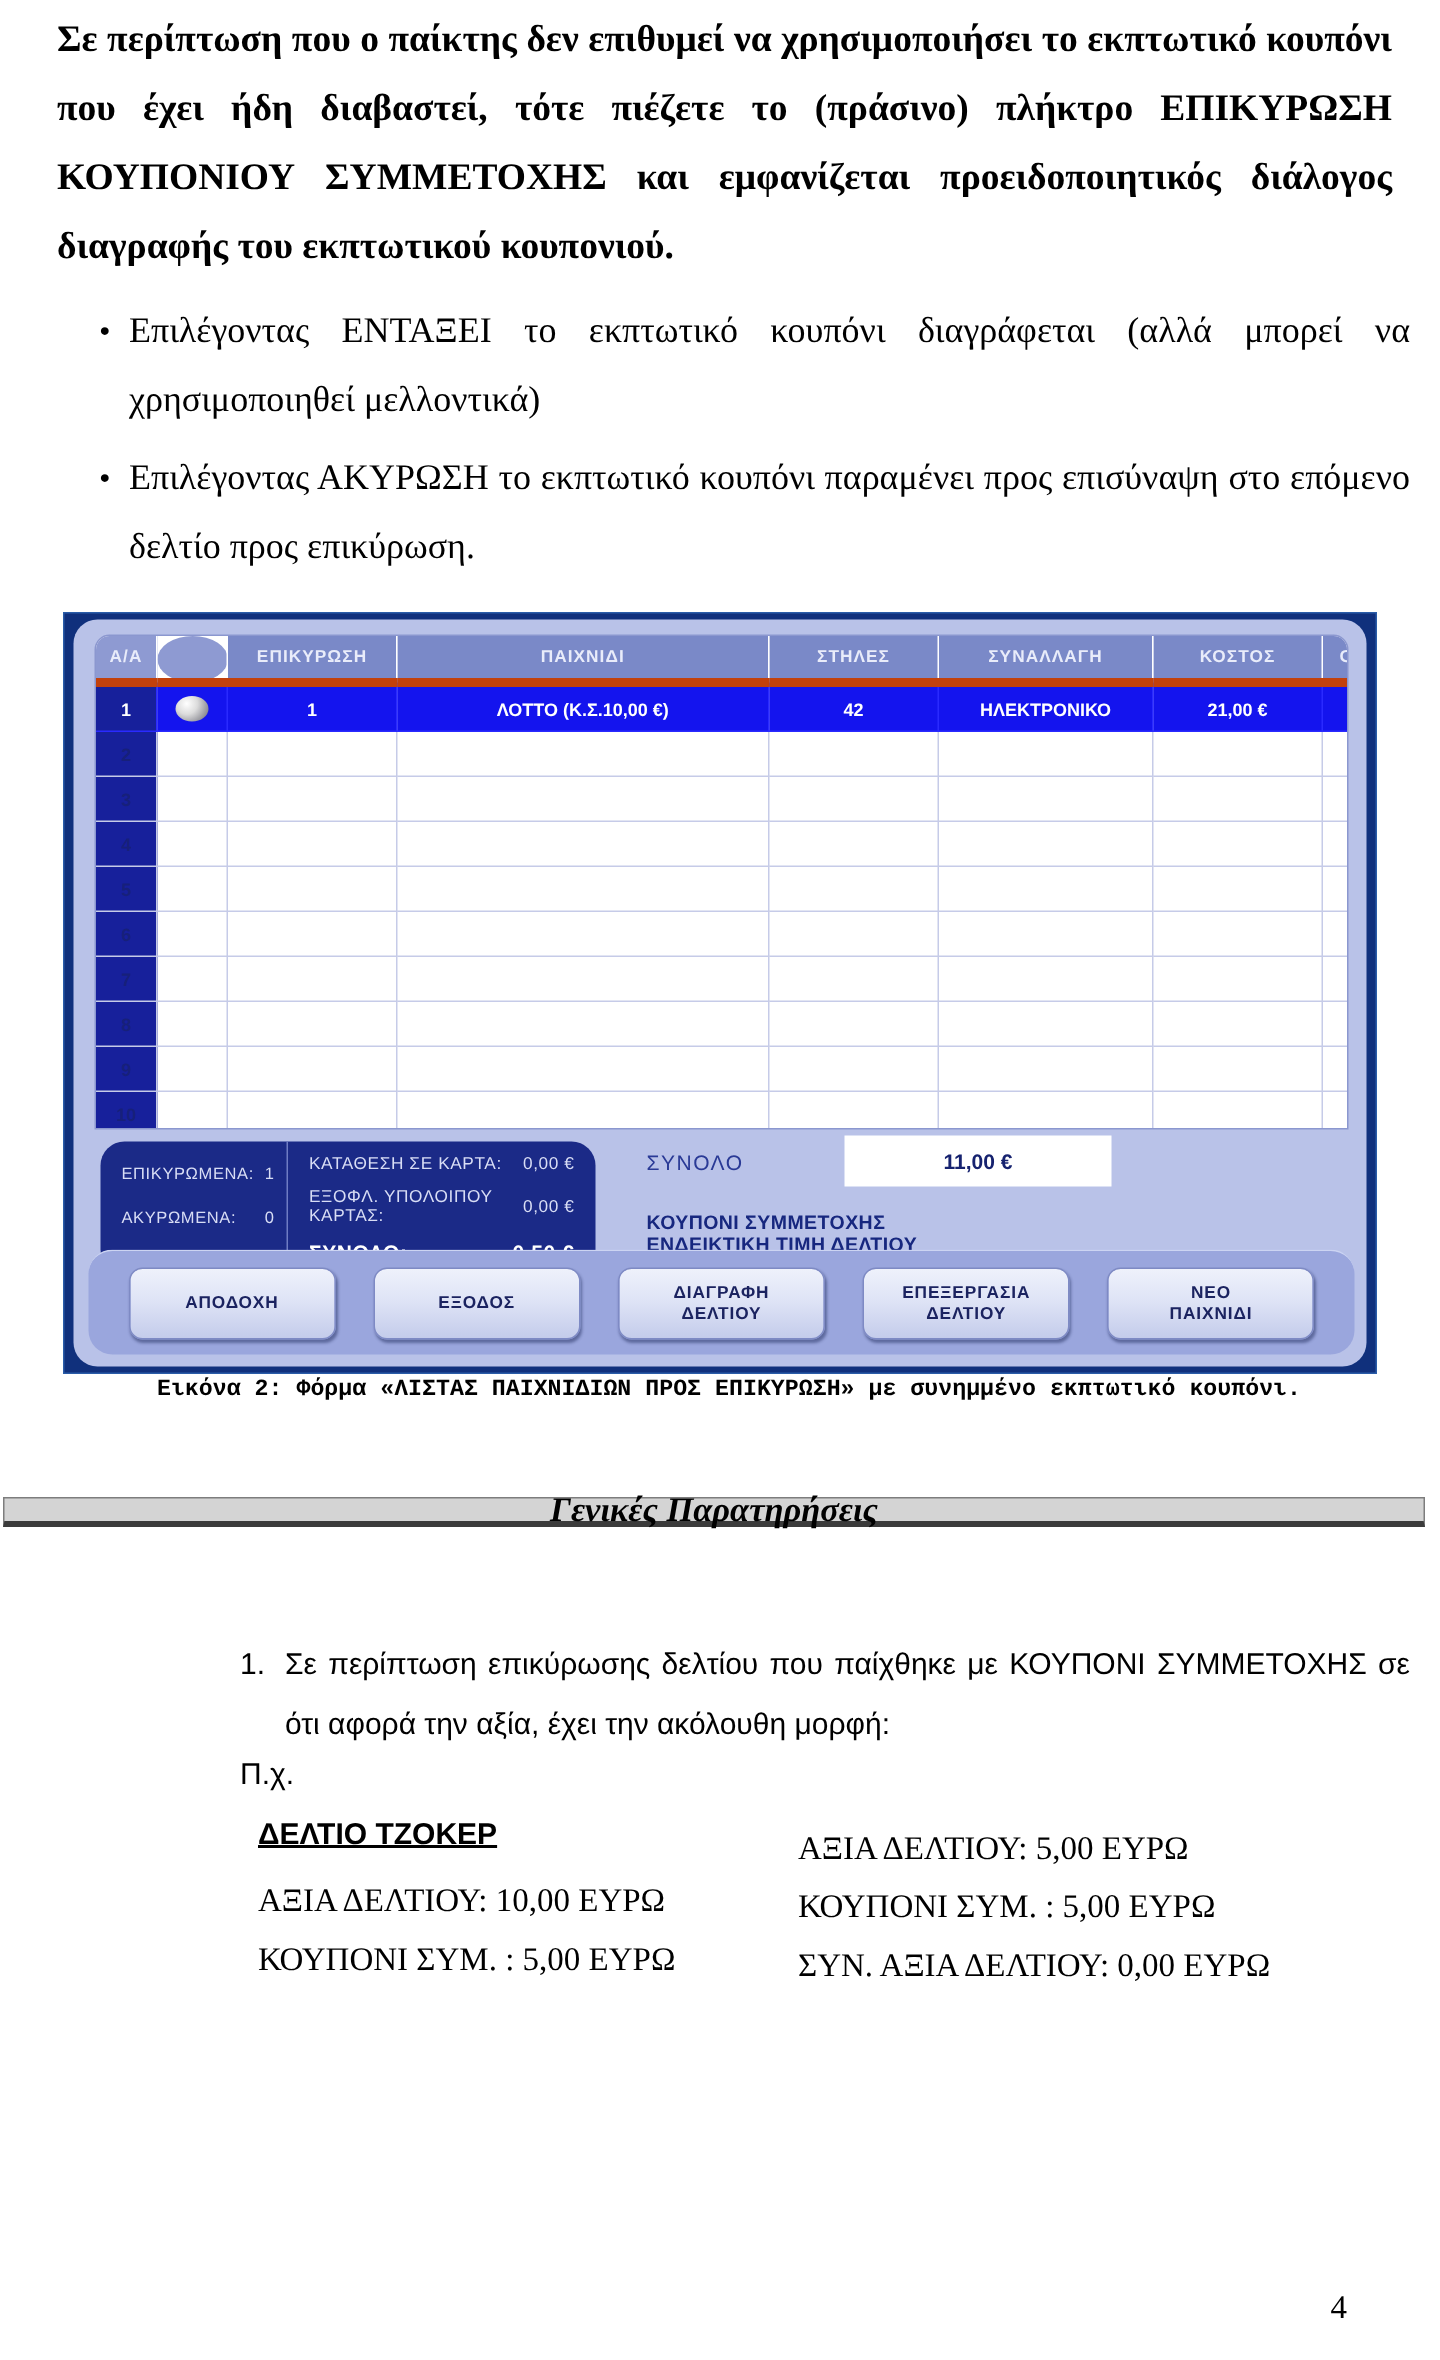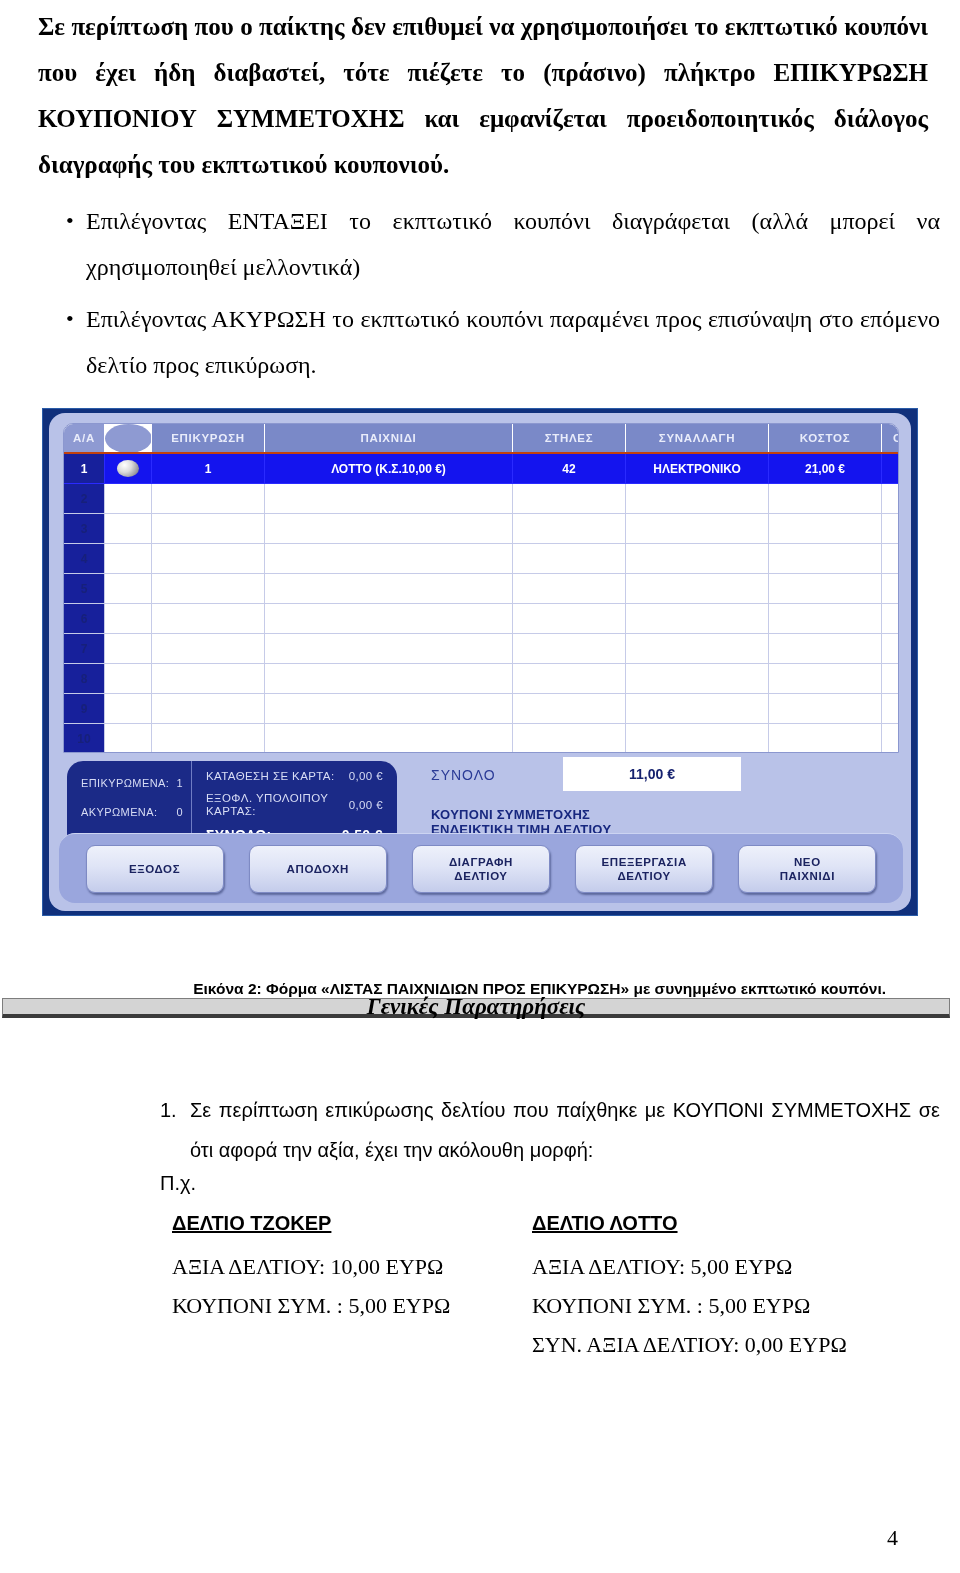--- a/index.html
+++ b/index.html
@@ -100,21 +100,21 @@
     table-layout: fixed;
   }
   table.grid th {
     background: #7a89c8;
     color: #e9ecfa;
     font-size: 11.5px;
     font-weight: bold;
     letter-spacing: 0.7px;
     height: 26px;
     border-right: 1px solid #ffffff;
-    border-bottom: 2px solid #c2410c;
+    border-bottom: 6px solid #c2410c;
     text-align: center;
     font-family: "Liberation Sans", sans-serif;
   }
   table.grid th.idx { background: #8e9ad2; width: 38px; }
   table.grid th.ball { background: #8e9ad2; width: 44px; }
   table.grid td {
     height: 27px;
     font-size: 12px;
     text-align: center;
     border-right: 1px solid #c6cbe8;
@@ -235,27 +235,27 @@
     letter-spacing: 0.6px;
     line-height: 14px;
     font-family: "Liberation Sans", sans-serif;
     white-space: pre-line;
   }
 
   
   .caption {
     position: absolute;
     left: 86px;
-    top: 980px;
+    top: 917px;
     width: 800px;
-    font-family: Liberation Sans, sans-serif;
+    font-family: Liberation Mono, monospace;
     font-size: 15.5px;
     font-weight: bold;
     color: #000000;
-    text-align: right;
+    text-align: center;
   }
 
   
   .sec-box {
     position: absolute;
     left: 2px;
     top: 998px;
     width: 948px;
     height: 20px;
     background: #d4d4d4;
@@ -501,22 +501,22 @@
     <div class="sum-right">
       <div class="tot-label">ΣΥΝΟΛΟ</div>
       <div class="tot-box">11,00 €</div>
       <div class="tot-note">
         <div>ΚΟΥΠΟΝΙ ΣΥΜΜΕΤΟΧΗΣ</div>
         <div>ΕΝΔΕΙΚΤΙΚΗ ΤΙΜΗ ΔΕΛΤΙΟΥ</div>
       </div>
     </div>
 
     <div class="btn-bar">
+      <div class="btn">ΑΠΟΔΟΧΗ</div>
       <div class="btn">ΕΞΟΔΟΣ</div>
-      <div class="btn">ΑΠΟΔΟΧΗ</div>
       <div class="btn">ΔΙΑΓΡΑΦΗ
 ΔΕΛΤΙΟΥ</div>
       <div class="btn">ΕΠΕΞΕΡΓΑΣΙΑ
 ΔΕΛΤΙΟΥ</div>
       <div class="btn">ΝΕΟ
 ΠΑΙΧΝΙΔΙ</div>
     </div>
 
   </div>
 </div>
@@ -535,20 +535,19 @@
 </div>
 <div class="note-eg">Π.χ.</div>
 
 <div class="cols">
   <div class="col">
     <div class="col-head">ΔΕΛΤΙΟ ΤΖΟΚΕΡ</div>
     <div class="col-line">ΑΞΙΑ ΔΕΛΤΙΟΥ: 10,00 ΕΥΡΩ</div>
     <div class="col-line">ΚΟΥΠΟΝΙ ΣΥΜ. : 5,00 ΕΥΡΩ</div>
   </div>
   <div class="col right">
-    <div class="col-head">ΔΕΛΤΙΟ ΛΟΤΤΟ</div>
     <div class="col-line">ΑΞΙΑ ΔΕΛΤΙΟΥ: 5,00 ΕΥΡΩ</div>
     <div class="col-line">ΚΟΥΠΟΝΙ ΣΥΜ. : 5,00 ΕΥΡΩ</div>
     <div class="col-line">ΣΥΝ. ΑΞΙΑ ΔΕΛΤΙΟΥ: 0,00 ΕΥΡΩ</div>
   </div>
 </div>
 
 <div class="page-no">4</div>
 
 </body></html>

